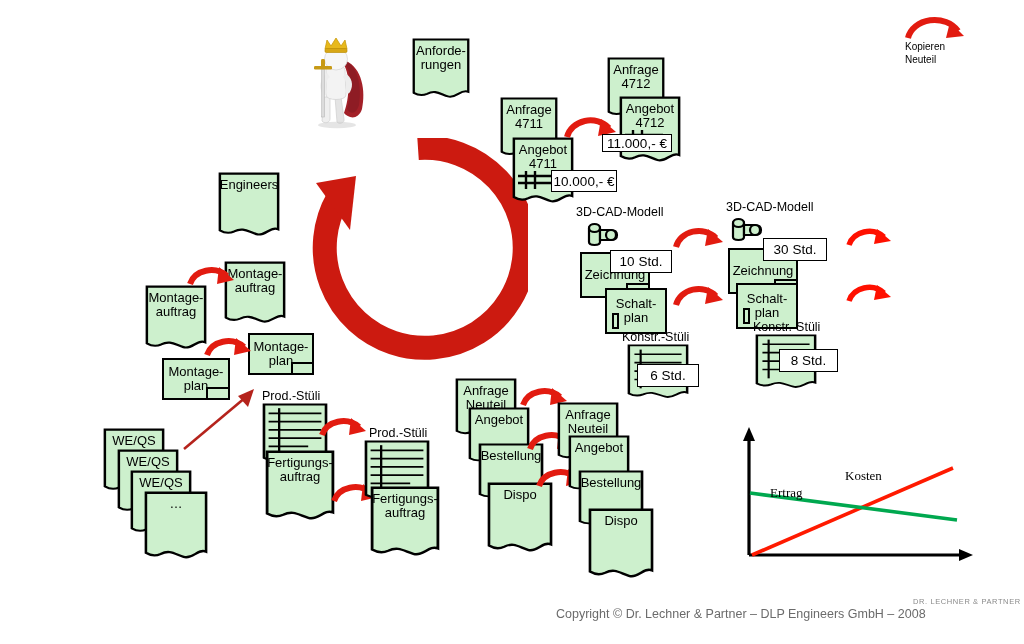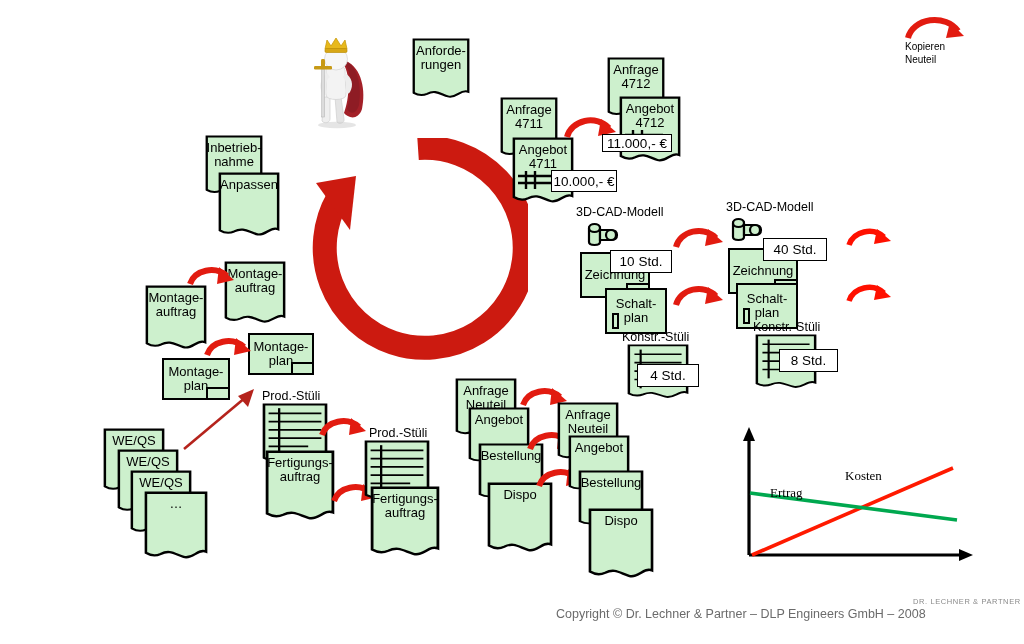--- a/index.html
+++ b/index.html
@@ -199,21 +199,21 @@
       <use href="#pgPath" fill="#cdf0cd" stroke="#000" stroke-width="4"></use>
       <g stroke="#000" stroke-width="3.5">
         <line x1="12" y1="22" x2="88" y2="22"></line>
         <line x1="12" y1="40" x2="88" y2="40"></line>
         <line x1="12" y1="58" x2="88" y2="58"></line>
         <line x1="12" y1="76" x2="88" y2="76"></line>
         <line x1="22" y1="12" x2="22" y2="95"></line>
       </g>
     </svg>
   </div>
-  <div class="callout" style="left:637px;top:364px;width:62px;height:23px;">4 Std.</div>
+  <div class="callout" style="left:637px;top:364px;width:62px;height:23px;">6 Std.</div>
 
   <div class="arrow" style="left:672px;top:220px;width:54px;height:30px;">
     <svg width="54" height="30" viewBox="0 0 54 30">
       <path d="M4,27 A23,20 0 0 1 44,18" fill="none" stroke="#e21b10" stroke-width="6"></path>
       <path d="M36,9 L51,22 L33,26 Z" fill="#e21b10"></path>
     </svg>
   </div>
   <div class="arrow" style="left:672px;top:278px;width:54px;height:30px;">
     <svg width="54" height="30" viewBox="0 0 54 30">
       <path d="M4,27 A23,20 0 0 1 44,18" fill="none" stroke="#e21b10" stroke-width="6"></path>
@@ -233,21 +233,21 @@
   <div class="draw" style="left:728px;top:248px;width:70px;height:46px;">
     <div class="lbl">Zeichnung</div>
     <div class="tb"></div>
   </div>
   <div class="draw" style="left:736px;top:283px;width:62px;height:46px;">
     <div class="lbl">Schalt-<br>plan</div>
     <svg class="abs" style="left:4px;top:22px;" width="10" height="18">
       <rect x="2" y="2" width="5" height="14" fill="none" stroke="#000" stroke-width="2"></rect>
     </svg>
   </div>
-  <div class="callout" style="left:763px;top:238px;width:64px;height:23px;">40 Std.</div>
+  <div class="callout" style="left:763px;top:238px;width:64px;height:23px;">30 Std.</div>
 
   <div class="cap" style="left:753px;top:320px;">Konstr.-Stüli</div>
   <div class="doc" style="left:755px;top:334px;width:62px;height:56px;">
     <svg class="paper" viewBox="0 0 100 120" preserveAspectRatio="none">
       <use href="#pgPath" fill="#cdf0cd" stroke="#000" stroke-width="4"></use>
       <g stroke="#000" stroke-width="3.5">
         <line x1="12" y1="22" x2="88" y2="22"></line>
         <line x1="12" y1="40" x2="88" y2="40"></line>
         <line x1="12" y1="58" x2="88" y2="58"></line>
         <line x1="12" y1="76" x2="88" y2="76"></line>
@@ -263,31 +263,25 @@
       <path d="M32,9 L46,21 L29,24 Z" fill="#ff1000"></path>
     </svg>
   </div>
   <div class="arrow" style="left:845px;top:276px;width:48px;height:28px;">
     <svg width="48" height="28" viewBox="0 0 48 28">
       <path d="M4,25 A21,19 0 0 1 39,17" fill="none" stroke="#ff1000" stroke-width="5.5"></path>
       <path d="M32,9 L46,21 L29,24 Z" fill="#ff1000"></path>
     </svg>
   </div>
 
-  <div class="doc top" style="left:205px;top:135px;width:58px;height:62px;">
-    <svg class="paper" viewBox="0 0 100 120" preserveAspectRatio="none">
-      <use href="#pgPath" fill="#cdf0cd" stroke="#000" stroke-width="4"></use>
-    </svg>
-    <div class="lbl">Inbetrieb-<br>nahme</div>
-  </div>
   <div class="doc top" style="left:218px;top:172px;width:62px;height:66px;">
     <svg class="paper" viewBox="0 0 100 120" preserveAspectRatio="none">
       <use href="#pgPath" fill="#cdf0cd" stroke="#000" stroke-width="4"></use>
     </svg>
-    <div class="lbl">Anpassen</div>
+    <div class="lbl">Engineers</div>
   </div>
 
   <div class="doc top" style="left:145px;top:285px;width:62px;height:66px;">
     <svg class="paper" viewBox="0 0 100 120" preserveAspectRatio="none">
       <use href="#pgPath" fill="#cdf0cd" stroke="#000" stroke-width="4"></use>
     </svg>
     <div class="lbl">Montage-<br>auftrag</div>
   </div>
   <div class="doc top" style="left:224px;top:261px;width:62px;height:64px;">
     <svg class="paper" viewBox="0 0 100 120" preserveAspectRatio="none">

